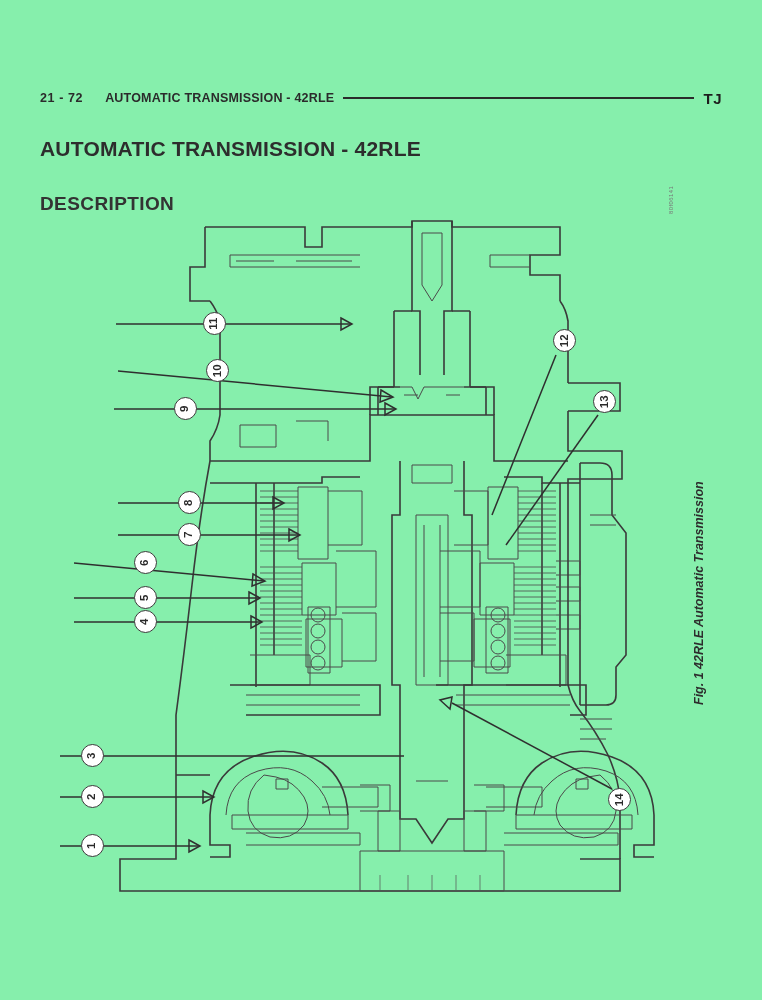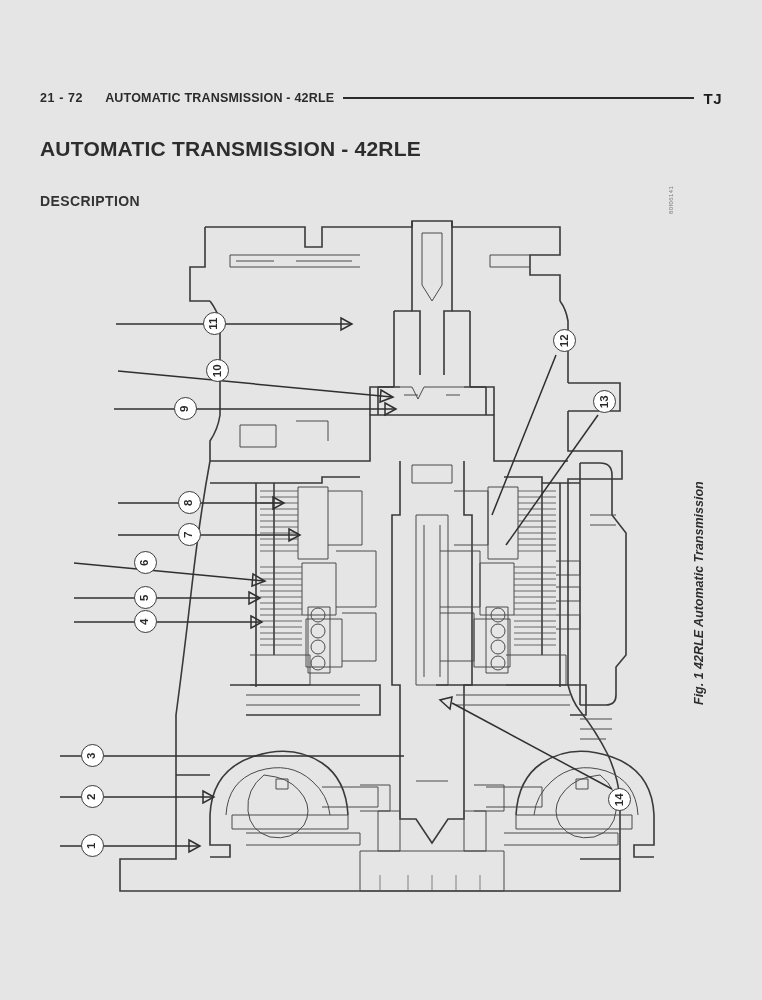--- a/index.html
+++ b/index.html
@@ -5,21 +5,21 @@
   * { box-sizing: border-box; }
   html, body {
     margin: 0; padding: 0;
     width: 762px; height: 1000px;
     background: #ffffff;
     font-family: "Liberation Sans", sans-serif;
   }
   #page {
     position: relative;
     width: 762px; height: 1000px;
-    background: #e5e5e5;
+    background: #86efac;
     overflow: hidden;
   }
 
   
   #header {
     position: absolute;
     left: 40px; top: 88px;
     width: 682px; height: 20px;
     display: flex; align-items: center;
   }
@@ -45,21 +45,21 @@
     position: absolute;
     left: 40px; top: 136px;
     width: 400px;
     font-size: 21px; font-weight: bold;
     letter-spacing: .2px; line-height: 25px;
     color: #2d2d2d;
   }
   #sec-sub {
     position: absolute;
     left: 40px; top: 193px;
-    font-size: 14px; font-weight: bold;
+    font-size: 19px; font-weight: bold;
     letter-spacing: .4px; color: #333;
   }
 
   
   #fig-id {
     position: absolute;
     left: 668px; top: 168px;
     width: 14px; height: 46px;
     font-size: 6px; color: #777; letter-spacing: .4px;
     writing-mode: vertical-rl; transform: rotate(180deg);

